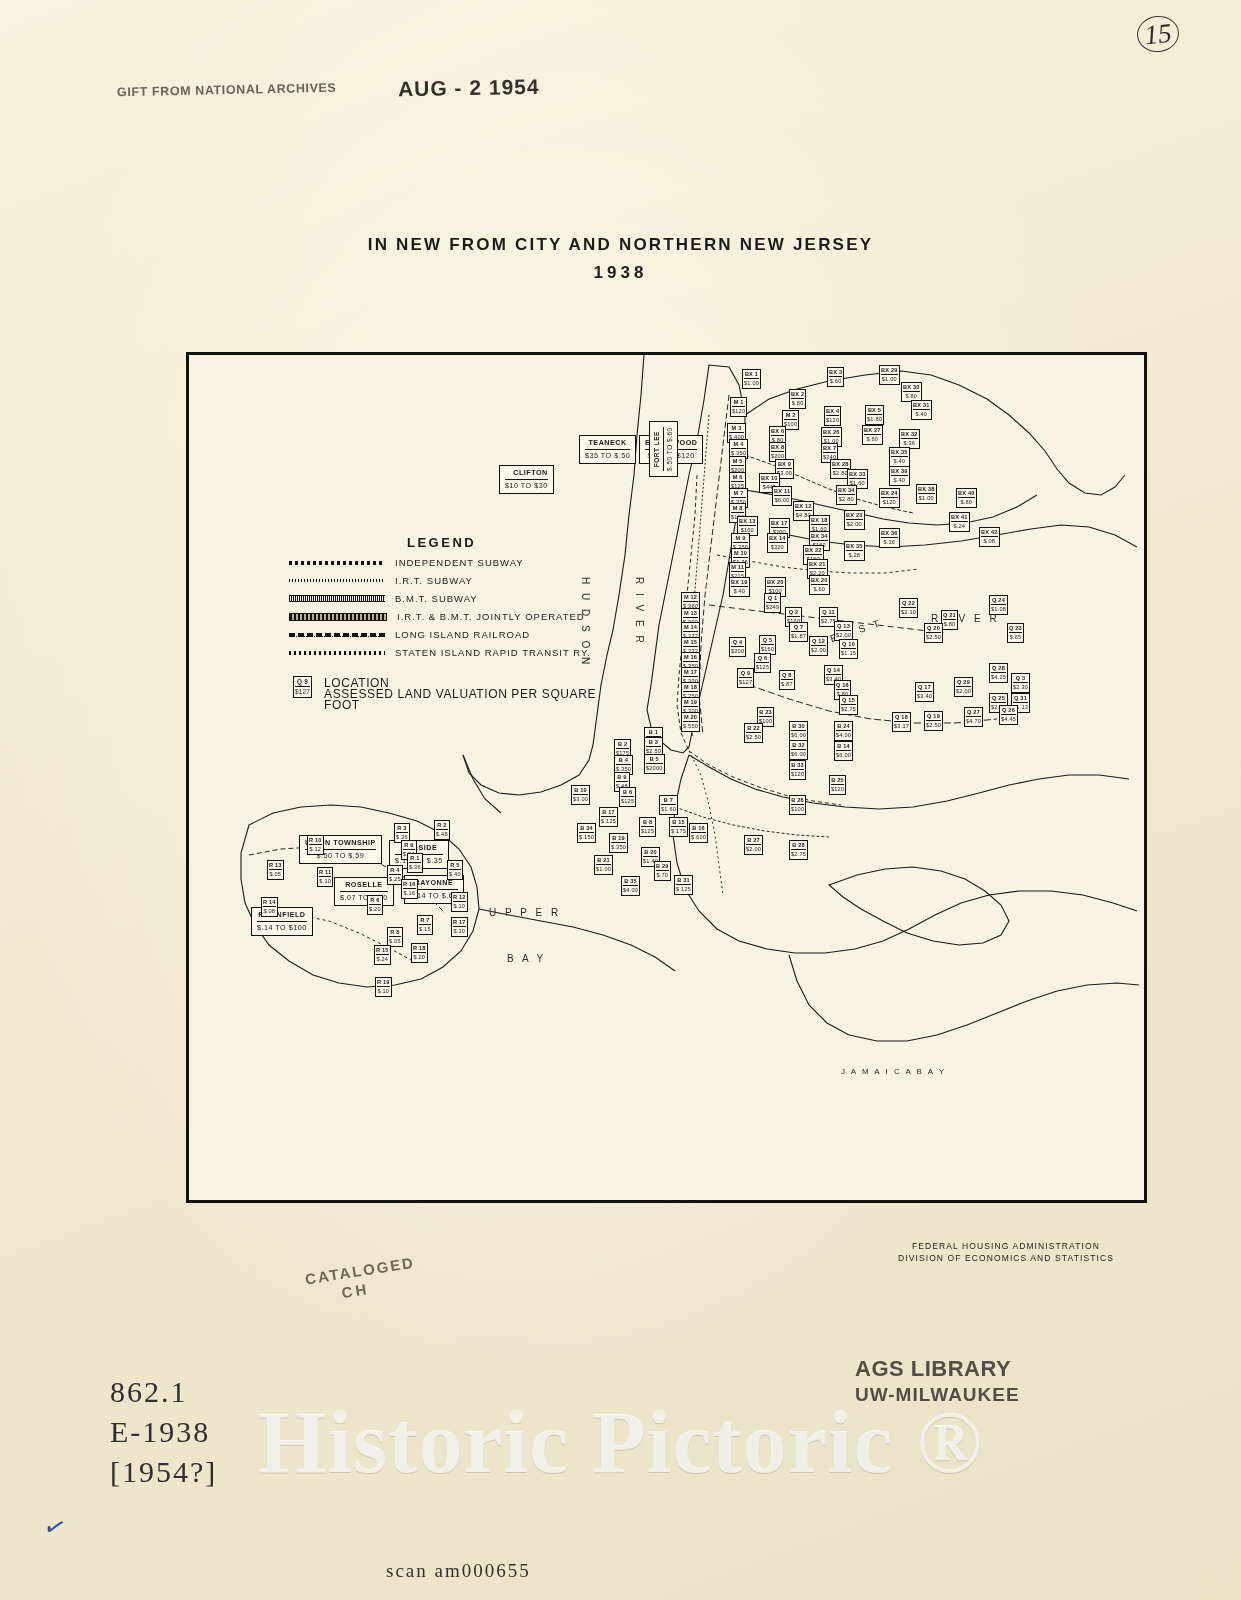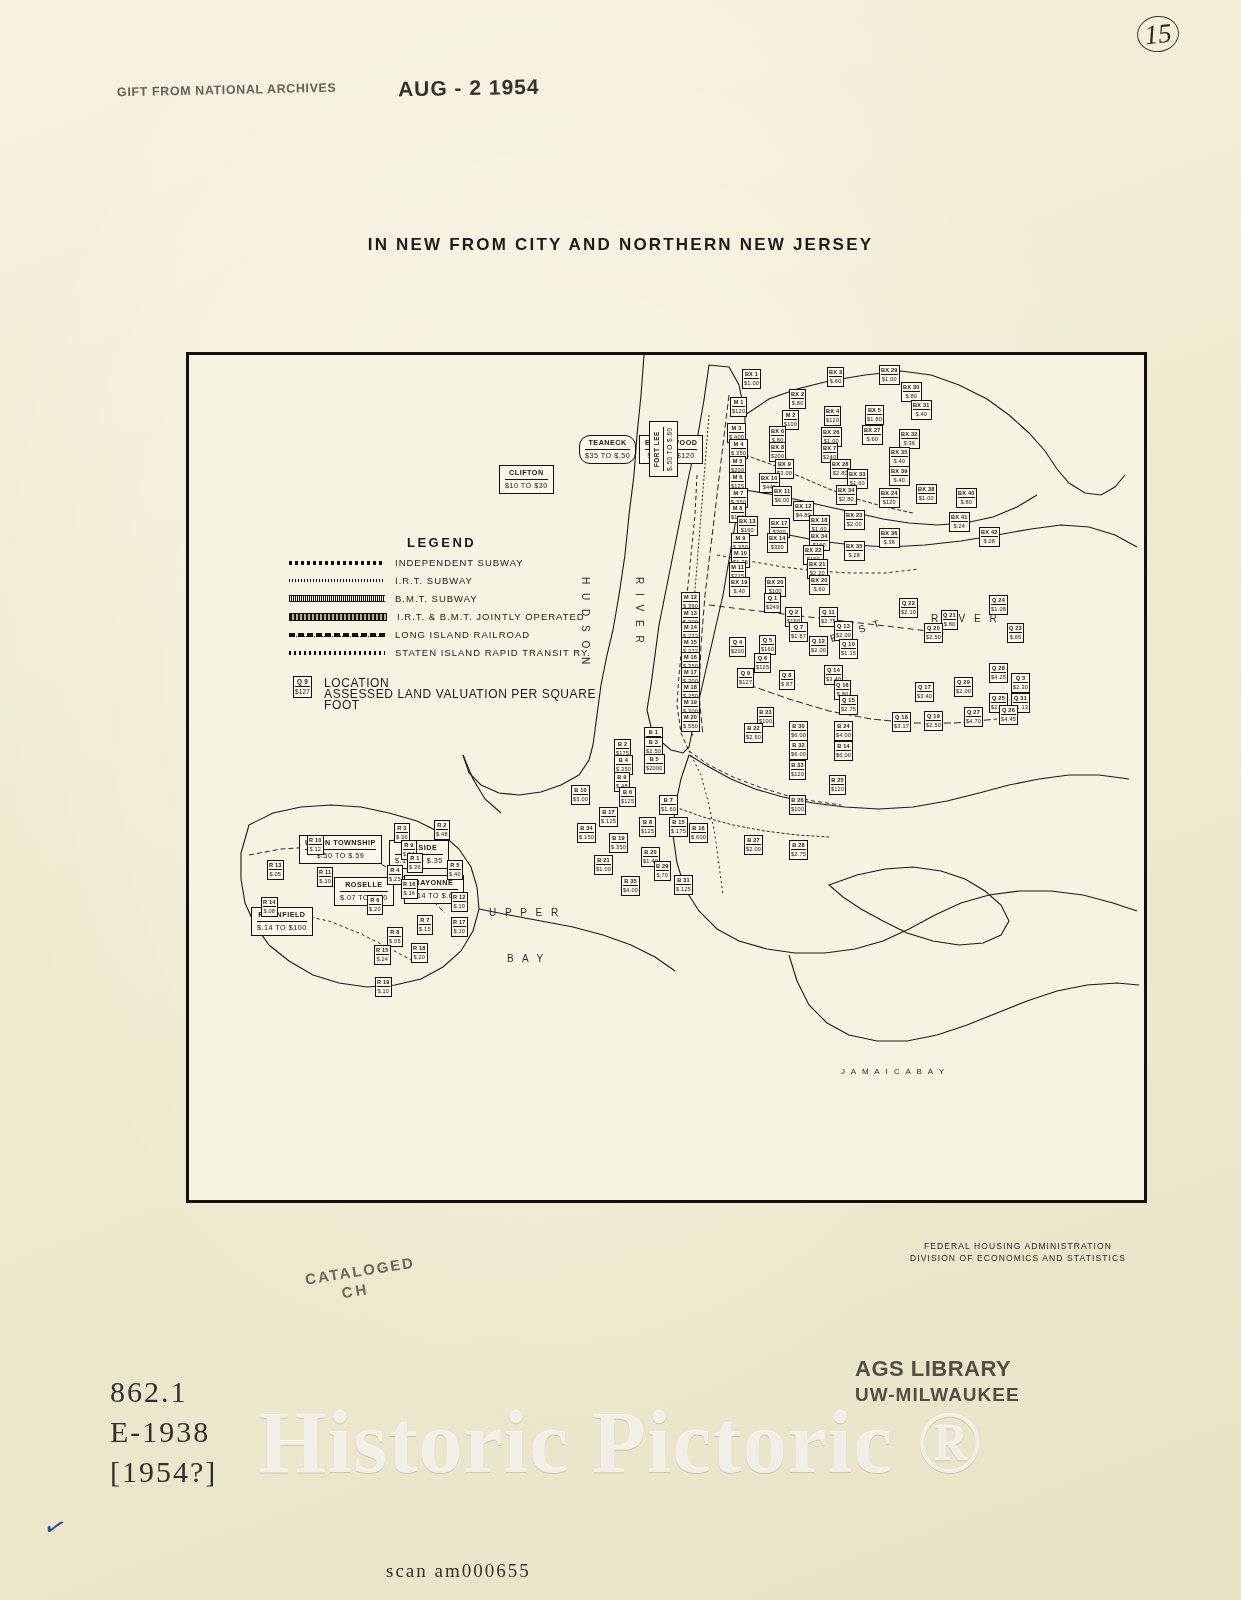--- a/index.html
+++ b/index.html
@@ -89,21 +89,21 @@
   }
   .tbox .nm{display:block;font-weight:bold;}
   .tbox .rg{display:block;border-top:1px solid #111;margin-top:1.5px;padding-top:1.5px;}
 
   .map-label{position:absolute;font-size:10px;letter-spacing:3px;color:#2a2a2a;}
   .map-label.small{font-size:8px;letter-spacing:2px;}
   .map-label.rot{transform-origin:left top;}
 
   .fha-credit{
     position:absolute;left:898px;top:1240px;text-align:center;
-    font-size:8.5px;line-height:12px;letter-spacing:1.1px;color:#222;margin-left:12px;
+    font-size:8.5px;line-height:12px;letter-spacing:1.1px;color:#222;
   }
 
   .cataloged{
     position:absolute;left:306px;top:1262px;
     font-size:15px;letter-spacing:2px;font-weight:bold;color:#6d6855;
     transform:rotate(-9deg);
   }
   .cataloged .ch{display:block;margin-left:34px;margin-top:2px;letter-spacing:3px;}
 
   .pencil{
@@ -140,20 +140,21 @@
 
 <div class="page-number">
   <span class="circle">15</span>
 </div>
 
 <div class="gift-stamp">GIFT FROM NATIONAL ARCHIVES</div>
 <div class="date-stamp">AUG - 2 1954</div>
 
 <div class="title-block">
   <div>IN  NEW  FROM  CITY  AND  NORTHERN  NEW  JERSEY</div>
+  <div class="year">1938</div>
 </div>
 
 <div class="map-frame">
   <div class="map-inner">
 
     <svg class="coast" viewBox="0 0 955 845" preserveAspectRatio="none">
       <g fill="none" stroke="#1a1a1a" stroke-width="1.1">
 
         <path d="M455 0 L452 40 L448 80 L445 120 L440 160 L436 200 L430 240 L424 275 L418 300 L412 330 L408 360 L404 390 L400 405 L390 420 L372 430 L352 437 L330 440 L310 438 L292 430 L280 418 L274 400"></path>
 
@@ -235,29 +236,29 @@
           <span class="val">$127</span>
         </span>
         <span class="txt">
           <span>LOCATION</span><br>
           <span>ASSESSED  LAND  VALUATION  PER  SQUARE  FOOT</span>
         </span>
       </div>
     </div>
 
     <div id="townbox-layer">
-        <div class="tbox" style="left: 390px; top: 80px; border-radius: 11px;">
+        <div class="tbox" style="left: 390px; top: 80px;">
           <span class="nm">TEANECK</span>
           <span class="rg">$35 TO $.50</span>
         </div>
         <div class="tbox" style="left: 450px; top: 80px;">
           <span class="nm">ENGLEWOOD</span>
           <span class="rg">$24 TO $120</span>
         </div>
-        <div class="tbox" style="left: 310px; top: 110px;">
+        <div class="tbox" style="left: 310px; top: 110px; text-align: right;">
           <span class="nm">CLIFTON</span>
           <span class="rg">$10 TO $30</span>
         </div>
         <div class="tbox" style="left: 110px; top: 480px;">
           <span class="nm">UNION TOWNSHIP</span>
           <span class="rg">$.50 TO $.59</span>
         </div>
         <div class="tbox" style="left: 200px; top: 485px;">
           <span class="nm">HILLSIDE</span>
           <span class="rg">$.16 TO $.35</span>

